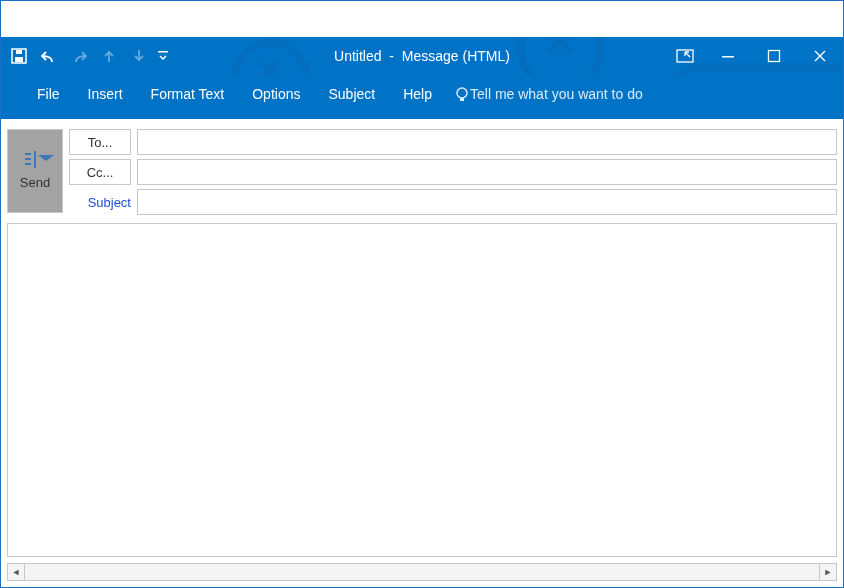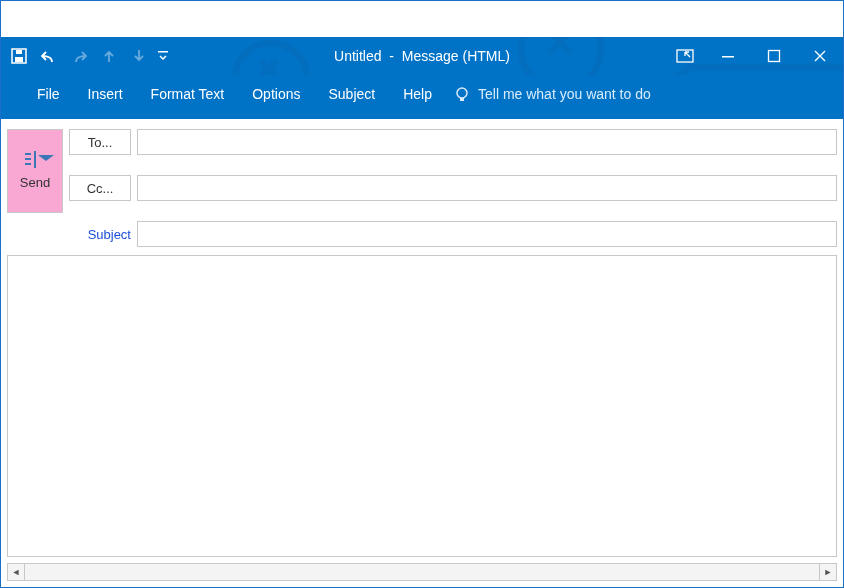--- a/index.html
+++ b/index.html
@@ -10,31 +10,31 @@
   .qat { display: flex; align-items: center; height: 100%; padding-left: 4px; gap: 2px; }
   .qat-btn { width: 28px; height: 28px; display: flex; align-items: center; justify-content: center; color: #fff; }
   .qat-btn.disabled { opacity: 0.4; }
   .title-text { position: absolute; left: 50%; transform: translateX(-50%); font-size: 14px; white-space: pre; }
   .sys-btns { margin-left: auto; display: flex; height: 100%; }
   .sys-btn { width: 46px; height: 38px; display: flex; align-items: center; justify-content: center; color: #fff; }
   .sys-btn.narrow { width: 40px; }
 
   .menubar { height: 44px; background: #0173c7; color: #fff; display: flex; align-items: stretch; padding: 0 6px 6px 22px; gap: 0; }
   .menu-item { padding: 0 14px; display: flex; align-items: center; font-size: 14px; height: 38px; }
-  .tell-me { display: flex; align-items: center; gap: 8px; color: #d8ecfb; margin-left: 8px; flex: 1; }
+  .tell-me { display: flex; align-items: center; gap: 0; color: #d8ecfb; margin-left: 8px; flex: 1; }
   .bulb { width: 16px; height: 16px; }
 
   .compose-area { display: flex; padding: 10px 6px 4px 6px; gap: 6px; }
   .send-col { width: 56px; display: flex; flex-direction: column; align-items: stretch; }
-  .send-btn { border: 1px solid #c7c7c7; height: 84px; display: flex; flex-direction: column; align-items: center; justify-content: center; gap: 8px; font-size: 13px; color: #333; background: #f9a8d4; }
+  .send-btn { border: 1px solid #c7c7c7; height: 84px; display: flex; flex-direction: column; align-items: center; justify-content: center; gap: 8px; font-size: 13px; color: #333; background: #a3a3a3; }
   .envelope { width: 24px; height: 16px; border: 1px solid #3b78b5; position: relative; background: #fff; }
   .envelope::before { content: ""; position: absolute; left: -10px; top: 1px; width: 6px; height: 2px; background: #3b78b5; box-shadow: 0 5px 0 #3b78b5, 0 10px 0 #3b78b5; }
   .envelope::after { content: ""; position: absolute; left: 3px; top: 3px; width: 0; height: 0; border-left: 8px solid transparent; border-right: 8px solid transparent; border-top: 6px solid #3b78b5; }
 
-  .fields-col { flex: 1; display: flex; flex-direction: column; gap: 20px; }
+  .fields-col { flex: 1; display: flex; flex-direction: column; gap: 4px; }
   .field-row { display: flex; align-items: center; gap: 6px; }
   .field-btn { width: 62px; height: 26px; border: 1px solid #c7c7c7; background: #fff; font-size: 13px; color: #333; display: flex; align-items: center; justify-content: center; }
   .field-label { width: 62px; text-align: right; font-size: 13px; color: #1d4ed8; }
   .field-input { flex: 1; height: 26px; border: 1px solid #c7c7c7; background: #fff; padding: 0 4px; font-size: 13px; }
 
   .body-wrap { flex: 1; padding: 4px 6px 4px 6px; display: flex; flex-direction: column; }
   .body-area { flex: 1; border: 1px solid #c7c7c7; background: #fff; padding: 6px; font-size: 14px; position: relative; }
 
   .hscroll { height: 18px; display: flex; margin: 2px 6px 6px 6px; }
   .hscroll-btn { width: 18px; height: 18px; border: 1px solid #c7c7c7; background: #f4f4f4; display: flex; align-items: center; justify-content: center; font-size: 9px; color: #555; }

